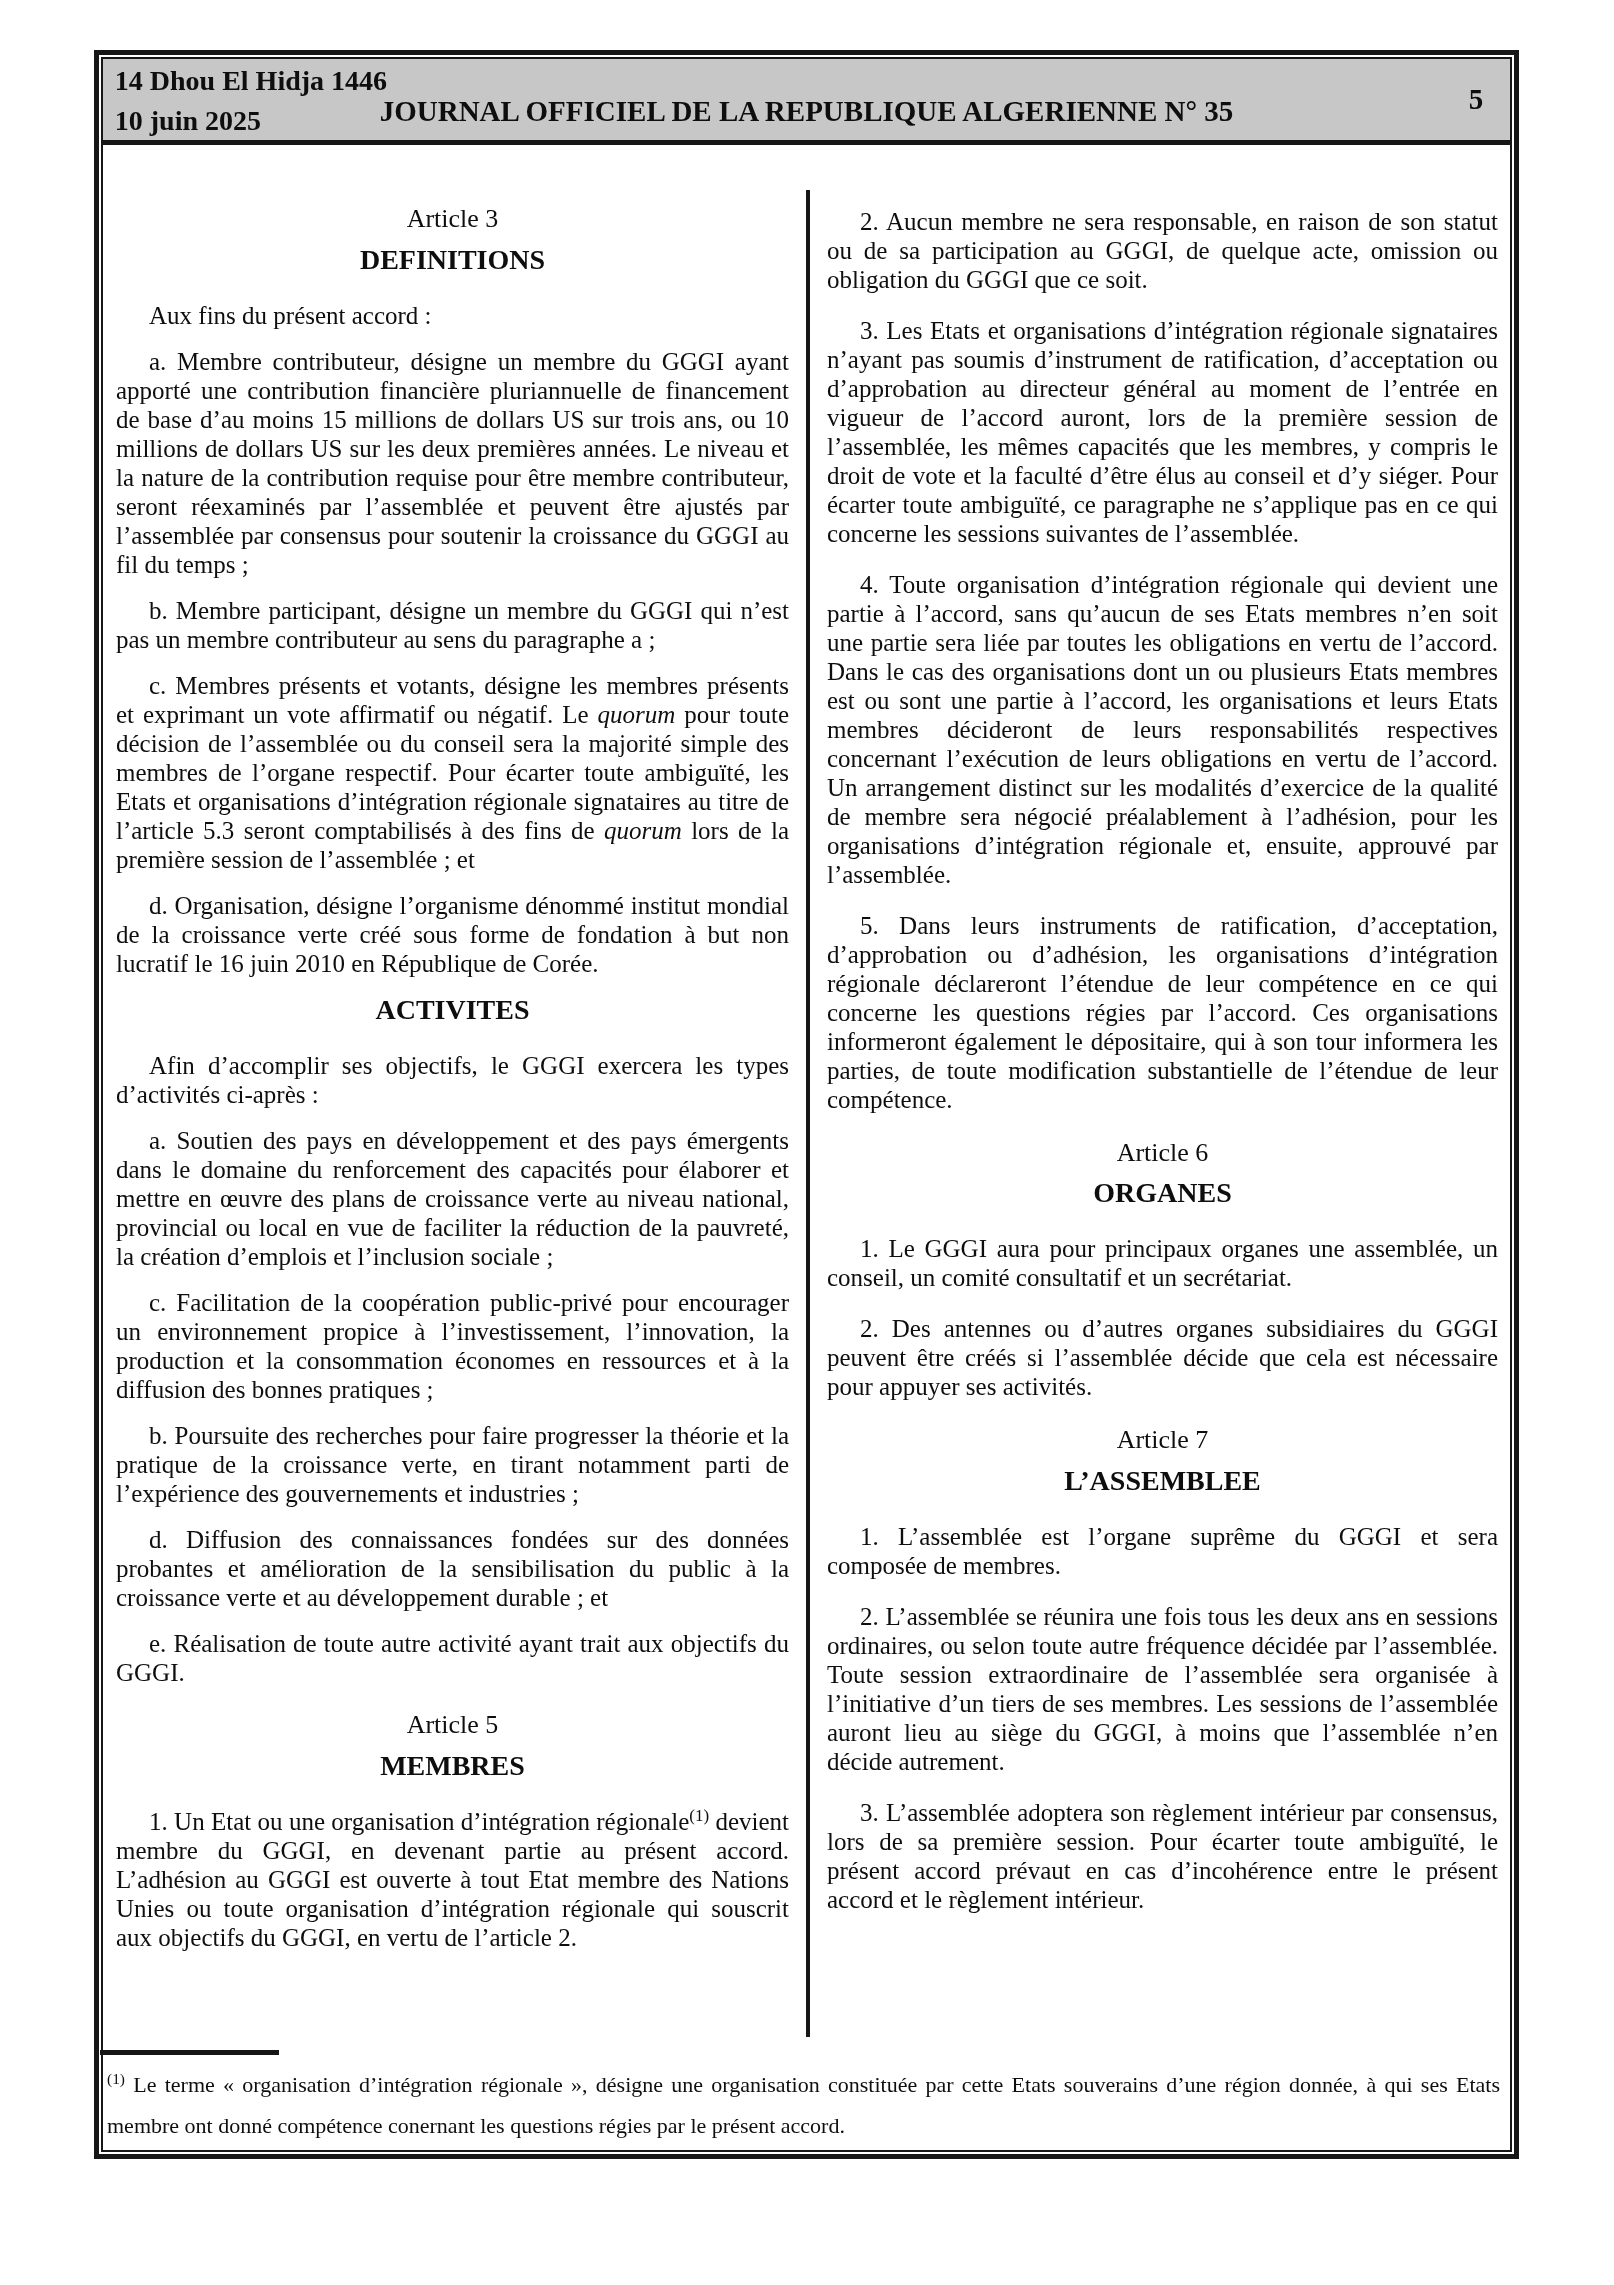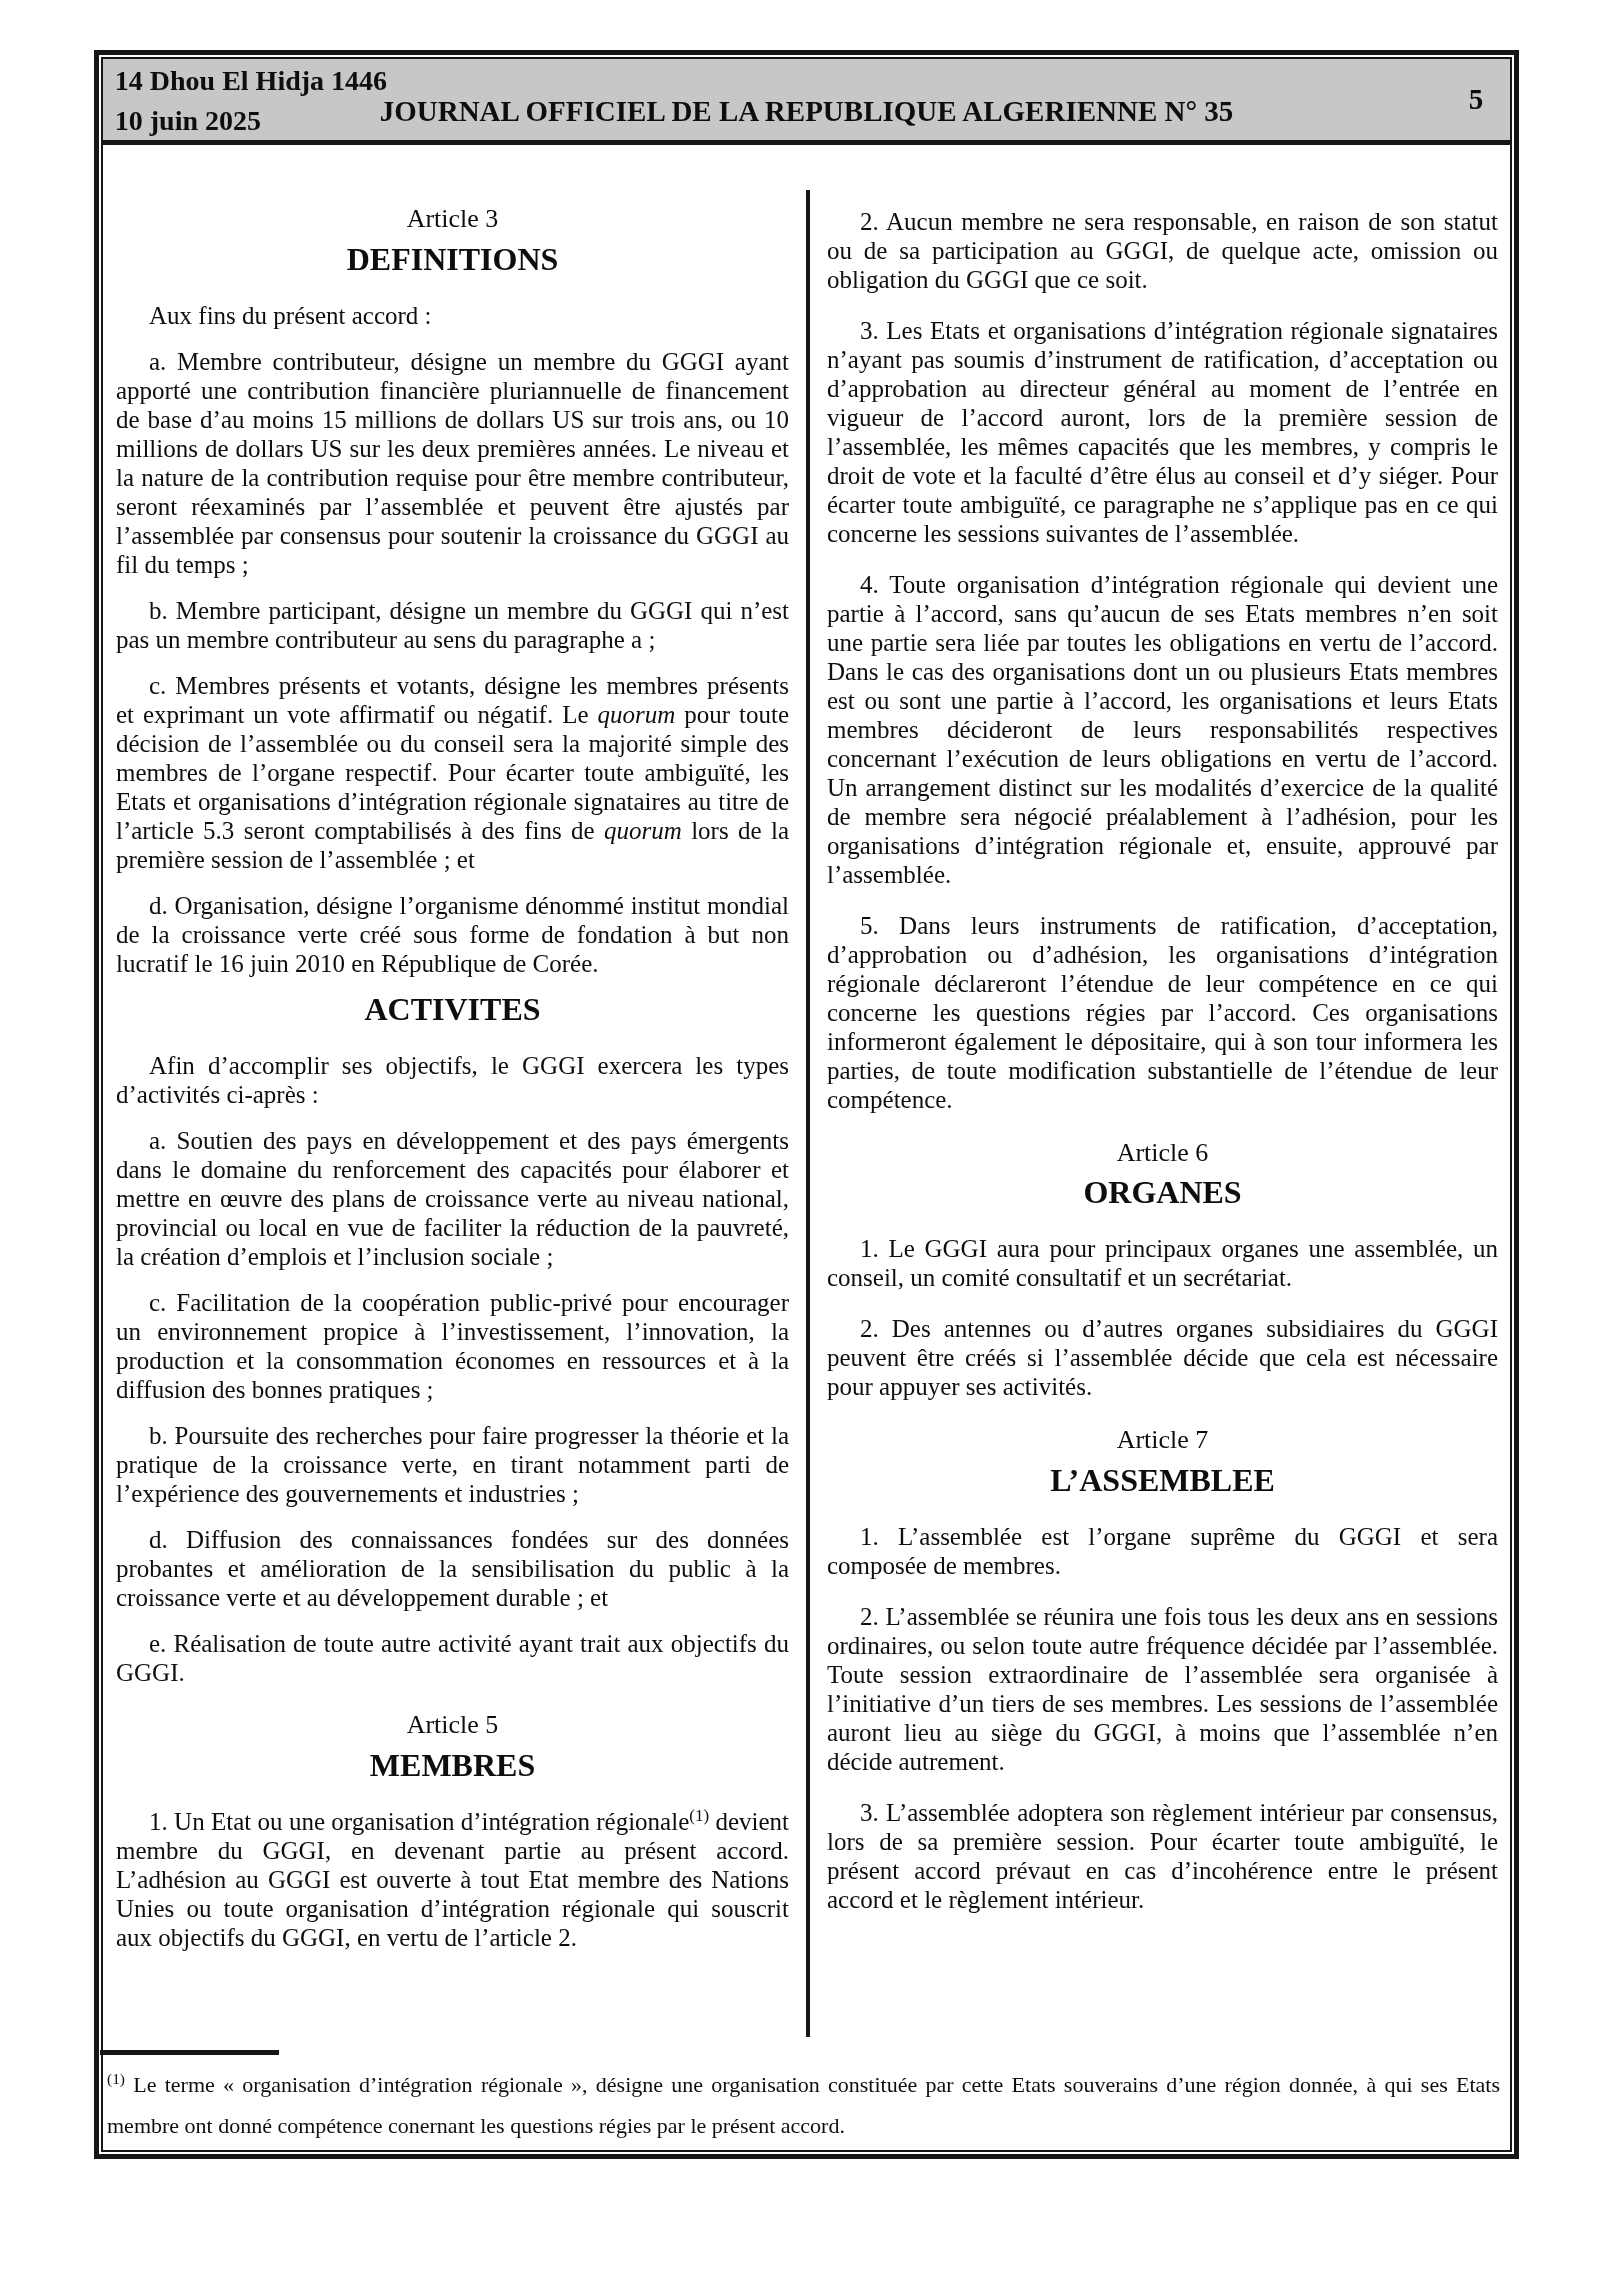--- a/index.html
+++ b/index.html
@@ -82,21 +82,21 @@
   .col p.first-para { margin-top: 30px; }
   .article-label {
     text-align: center;
     font-size: 26px;
     line-height: 29px;
     margin: 23.5px 0 11.8px 0;
   }
   .article-label.first { margin-top: 27px; }
   .article-title {
     text-align: center;
-    font-size: 32px;
+    font-size: 28px;
     line-height: 29px;
     font-weight: bold;
     margin: 0 0 27px 0;
   }
   .it { font-style: italic; font-family: Liberation Serif, serif; }
   sup.ref {
     font-size: 17px;
     line-height: 0;
     vertical-align: super;
   }

